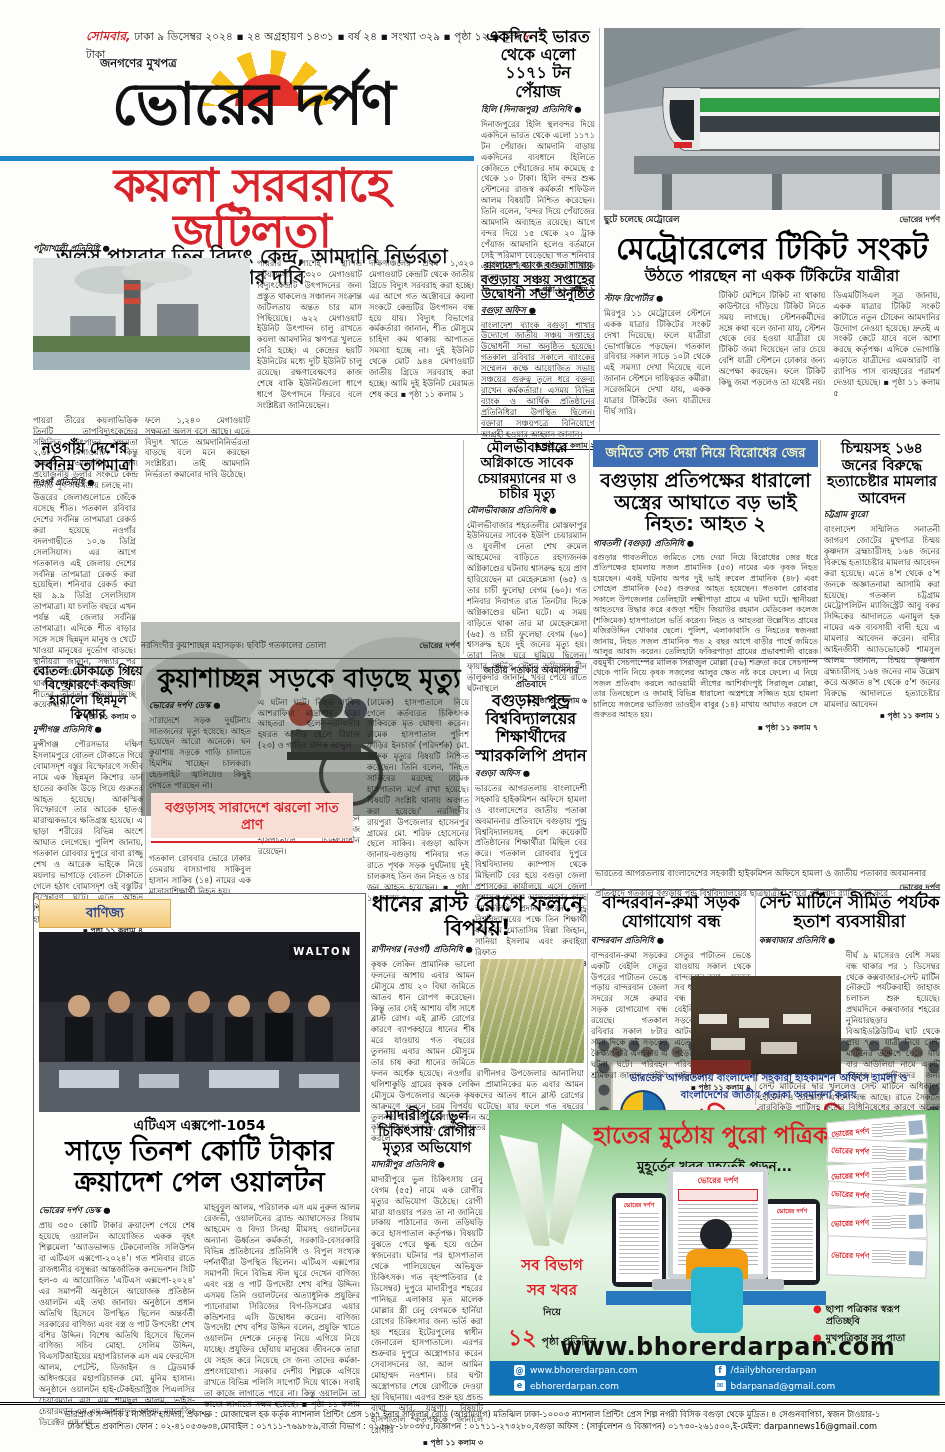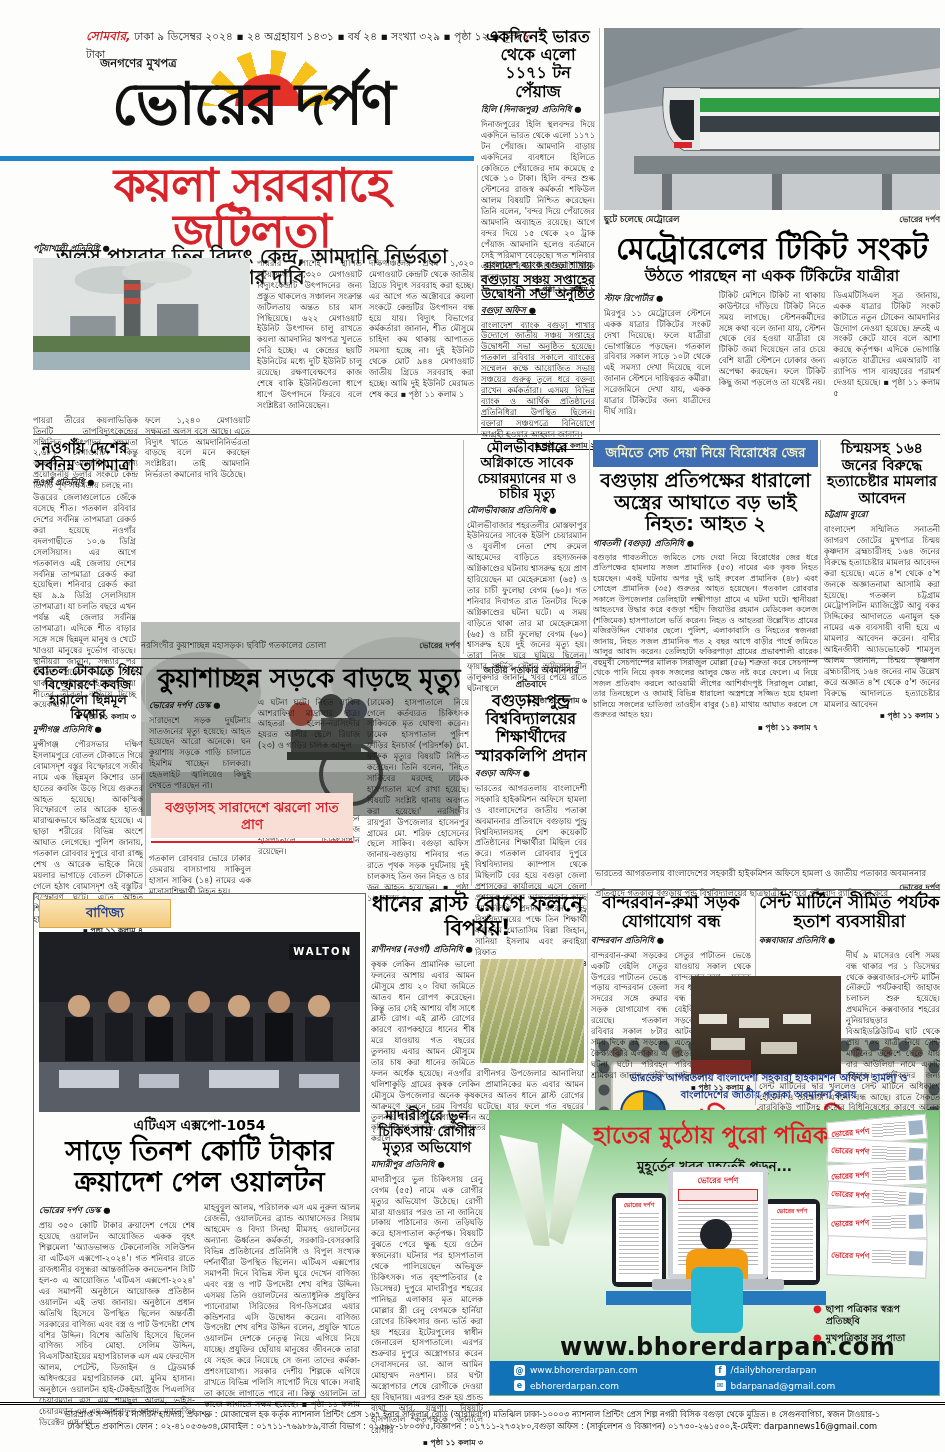--- a/index.html
+++ b/index.html
@@ -370,20 +370,29 @@
     <div class="jump" style="text-align:right;">▪ পৃষ্ঠা ১১ কলাম ৩</div>
   </div>
 
   <div class="a adbox" style="left:489px;top:1110px;width:451px;height:286px;box-sizing:border-box;">
     <div class="ad-title" style="margin-top:6px;">হাতের মুঠোয় পুরো পত্রিকা</div>
     <div class="ad-sub">মুহূর্তের খবর মুহূর্তেই পড়ুন...</div>
 
     <div class="cone" style="left:14px;top:18px;transform:rotate(-14deg);"></div>
     <div class="cone" style="left:52px;top:14px;transform:rotate(10deg);"></div>
 
+    <div style="position:absolute;left:6px;top:142px;width:112px;text-align:center;">
+      <div style="color:#e01b23;font-weight:900;font-size:15px;">সব বিভাগ</div>
+      <div style="color:#e01b23;font-weight:900;font-size:15px;">সব খবর</div>
+      <div style="font-weight:700;font-size:9.5px;margin-top:2px;">নিয়ে</div>
+      <div>
+        <span style="color:#e01b23;font-weight:900;font-size:22px;">১২</span>
+        <span style="font-weight:800;font-size:10.5px;">পৃষ্ঠা প্রতিদিন</span>
+      </div>
+    </div>
 
     <div style="position:absolute;left:122px;top:56px;width:208px;height:168px;">
       <div style="position:absolute;left:0;top:26px;width:54px;height:94px;background:#1d1f26;border-radius:6px;padding:5px 4px;box-sizing:border-box;">
         <div style="background:#fff;height:100%;padding-top:2px;box-sizing:border-box;text-align:center;">
           <div style="color:#d8232a;font-weight:800;font-size:6px;">ভোরের দর্পণ</div>
           <div style="margin:2px 3px 0;height:64px;background:repeating-linear-gradient(#bbb 0 1px,transparent 1px 4px);"></div>
         </div>
       </div>
       <div style="position:absolute;right:0;top:32px;width:56px;height:86px;background:#1d1f26;border-radius:6px;padding:5px 4px;box-sizing:border-box;">
         <div style="background:#fff;height:100%;padding-top:2px;box-sizing:border-box;text-align:center;">

